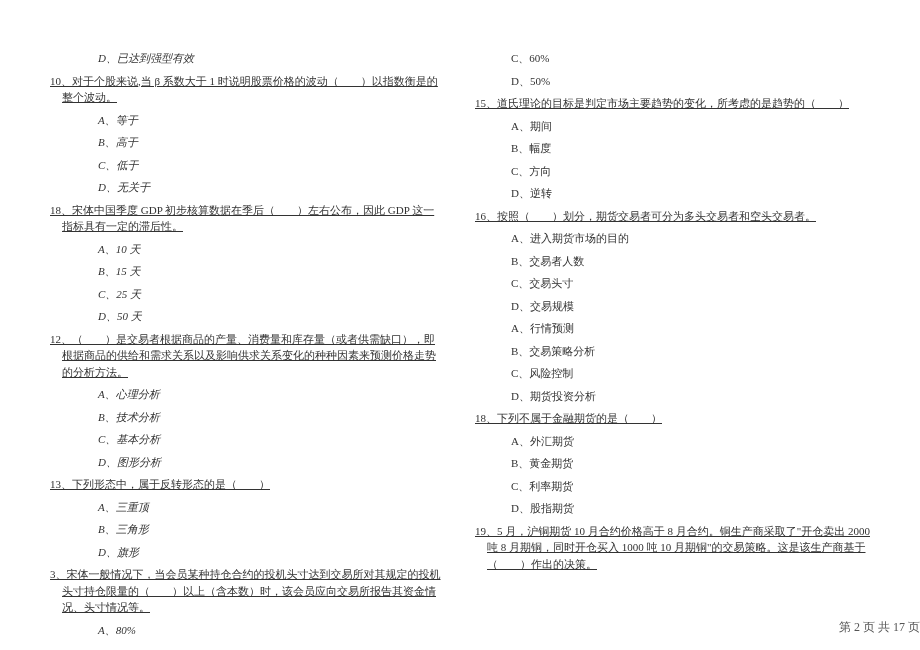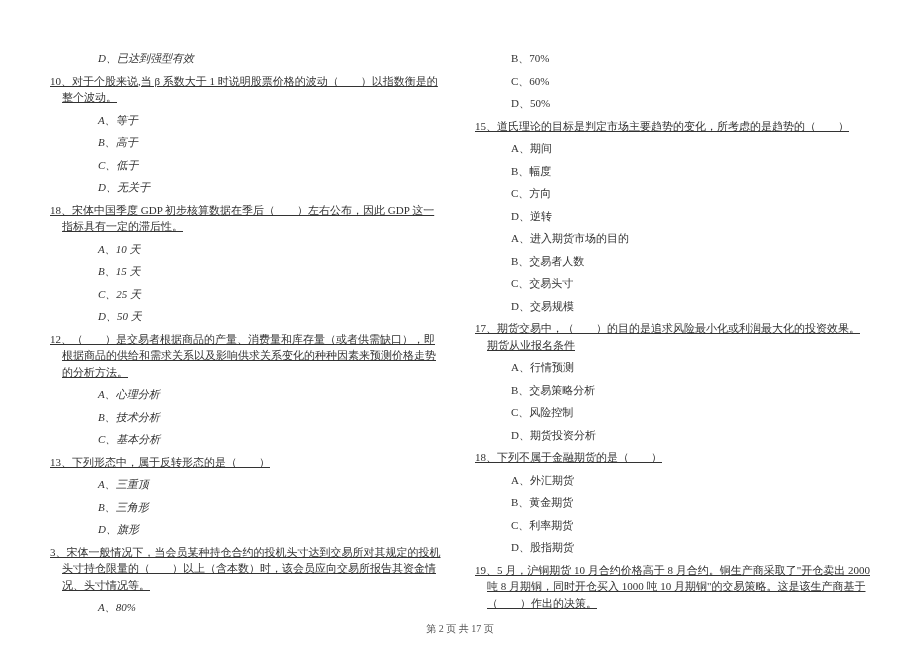--- a/index.html
+++ b/index.html
@@ -35,22 +35,22 @@
     }
     .option-short {
       padding-left: 36px;
       margin-bottom: 6px;
     }
     .footer {
       position: absolute;
       bottom: 14px;
       left: 0;
       right: 0;
-      text-align: center;
-      font-size: 10px;
+      text-align: right;
+      font-size: 12px;
       color: #555;
     }
   </style>
 </head>
 <body>
 
 <div class="columns">
   <div class="col">
     <div class="option">D、已达到强型有效</div>
     <div class="question">10、对于个股来说,当 β 系数大于 1 时说明股票价格的波动（　　）以指数衡是的整个波动。</div>
@@ -60,42 +60,42 @@
     <div class="option">D、无关于</div>
     <div class="question">18、宋体中国季度 GDP 初步核算数据在季后（　　）左右公布，因此 GDP 这一指标具有一定的滞后性。</div>
     <div class="option">A、10 天</div>
     <div class="option">B、15 天</div>
     <div class="option">C、25 天</div>
     <div class="option">D、50 天</div>
     <div class="question">12、（　　）是交易者根据商品的产量、消费量和库存量（或者供需缺口），即根据商品的供给和需求关系以及影响供求关系变化的种种因素来预测价格走势的分析方法。</div>
     <div class="option">A、心理分析</div>
     <div class="option">B、技术分析</div>
     <div class="option">C、基本分析</div>
+    <div class="option">D、图形分析</div>
     <div class="question">13、下列形态中，属于反转形态的是（　　）</div>
     <div class="option">A、三重顶</div>
     <div class="option">B、三角形</div>
     <div class="option">D、旗形</div>
     <div class="question">3、宋体一般情况下，当会员某种持仓合约的投机头寸达到交易所对其规定的投机头寸持仓限量的（　　）以上（含本数）时，该会员应向交易所报告其资金情况、头寸情况等。</div>
     <div class="option">A、80%</div>
   </div>
 
   <div class="col">
-    <div class="option-short">B、70%</div>
     <div class="option-short">C、60%</div>
     <div class="option-short">D、50%</div>
     <div class="question">15、道氏理论的目标是判定市场主要趋势的变化，所考虑的是趋势的（　　）</div>
     <div class="option-short">A、期间</div>
     <div class="option-short">B、幅度</div>
     <div class="option-short">C、方向</div>
     <div class="option-short">D、逆转</div>
+    <div class="question">16、按照（　　）划分，期货交易者可分为多头交易者和空头交易者。</div>
     <div class="option-short">A、进入期货市场的目的</div>
     <div class="option-short">B、交易者人数</div>
     <div class="option-short">C、交易头寸</div>
     <div class="option-short">D、交易规模</div>
-    <div class="question">17、期货交易中，（　　）的目的是追求风险最小化或利润最大化的投资效果。期货从业报名条件</div>
     <div class="option-short">A、行情预测</div>
     <div class="option-short">B、交易策略分析</div>
     <div class="option-short">C、风险控制</div>
     <div class="option-short">D、期货投资分析</div>
     <div class="question">18、下列不属于金融期货的是（　　）</div>
     <div class="option-short">A、外汇期货</div>
     <div class="option-short">B、黄金期货</div>
     <div class="option-short">C、利率期货</div>
     <div class="option-short">D、股指期货</div>
     <div class="question">19、5 月，沪铜期货 10 月合约价格高于 8 月合约。铜生产商采取了"开仓卖出 2000 吨 8 月期铜，同时开仓买入 1000 吨 10 月期铜"的交易策略。这是该生产商基于（　　）作出的决策。</div>

